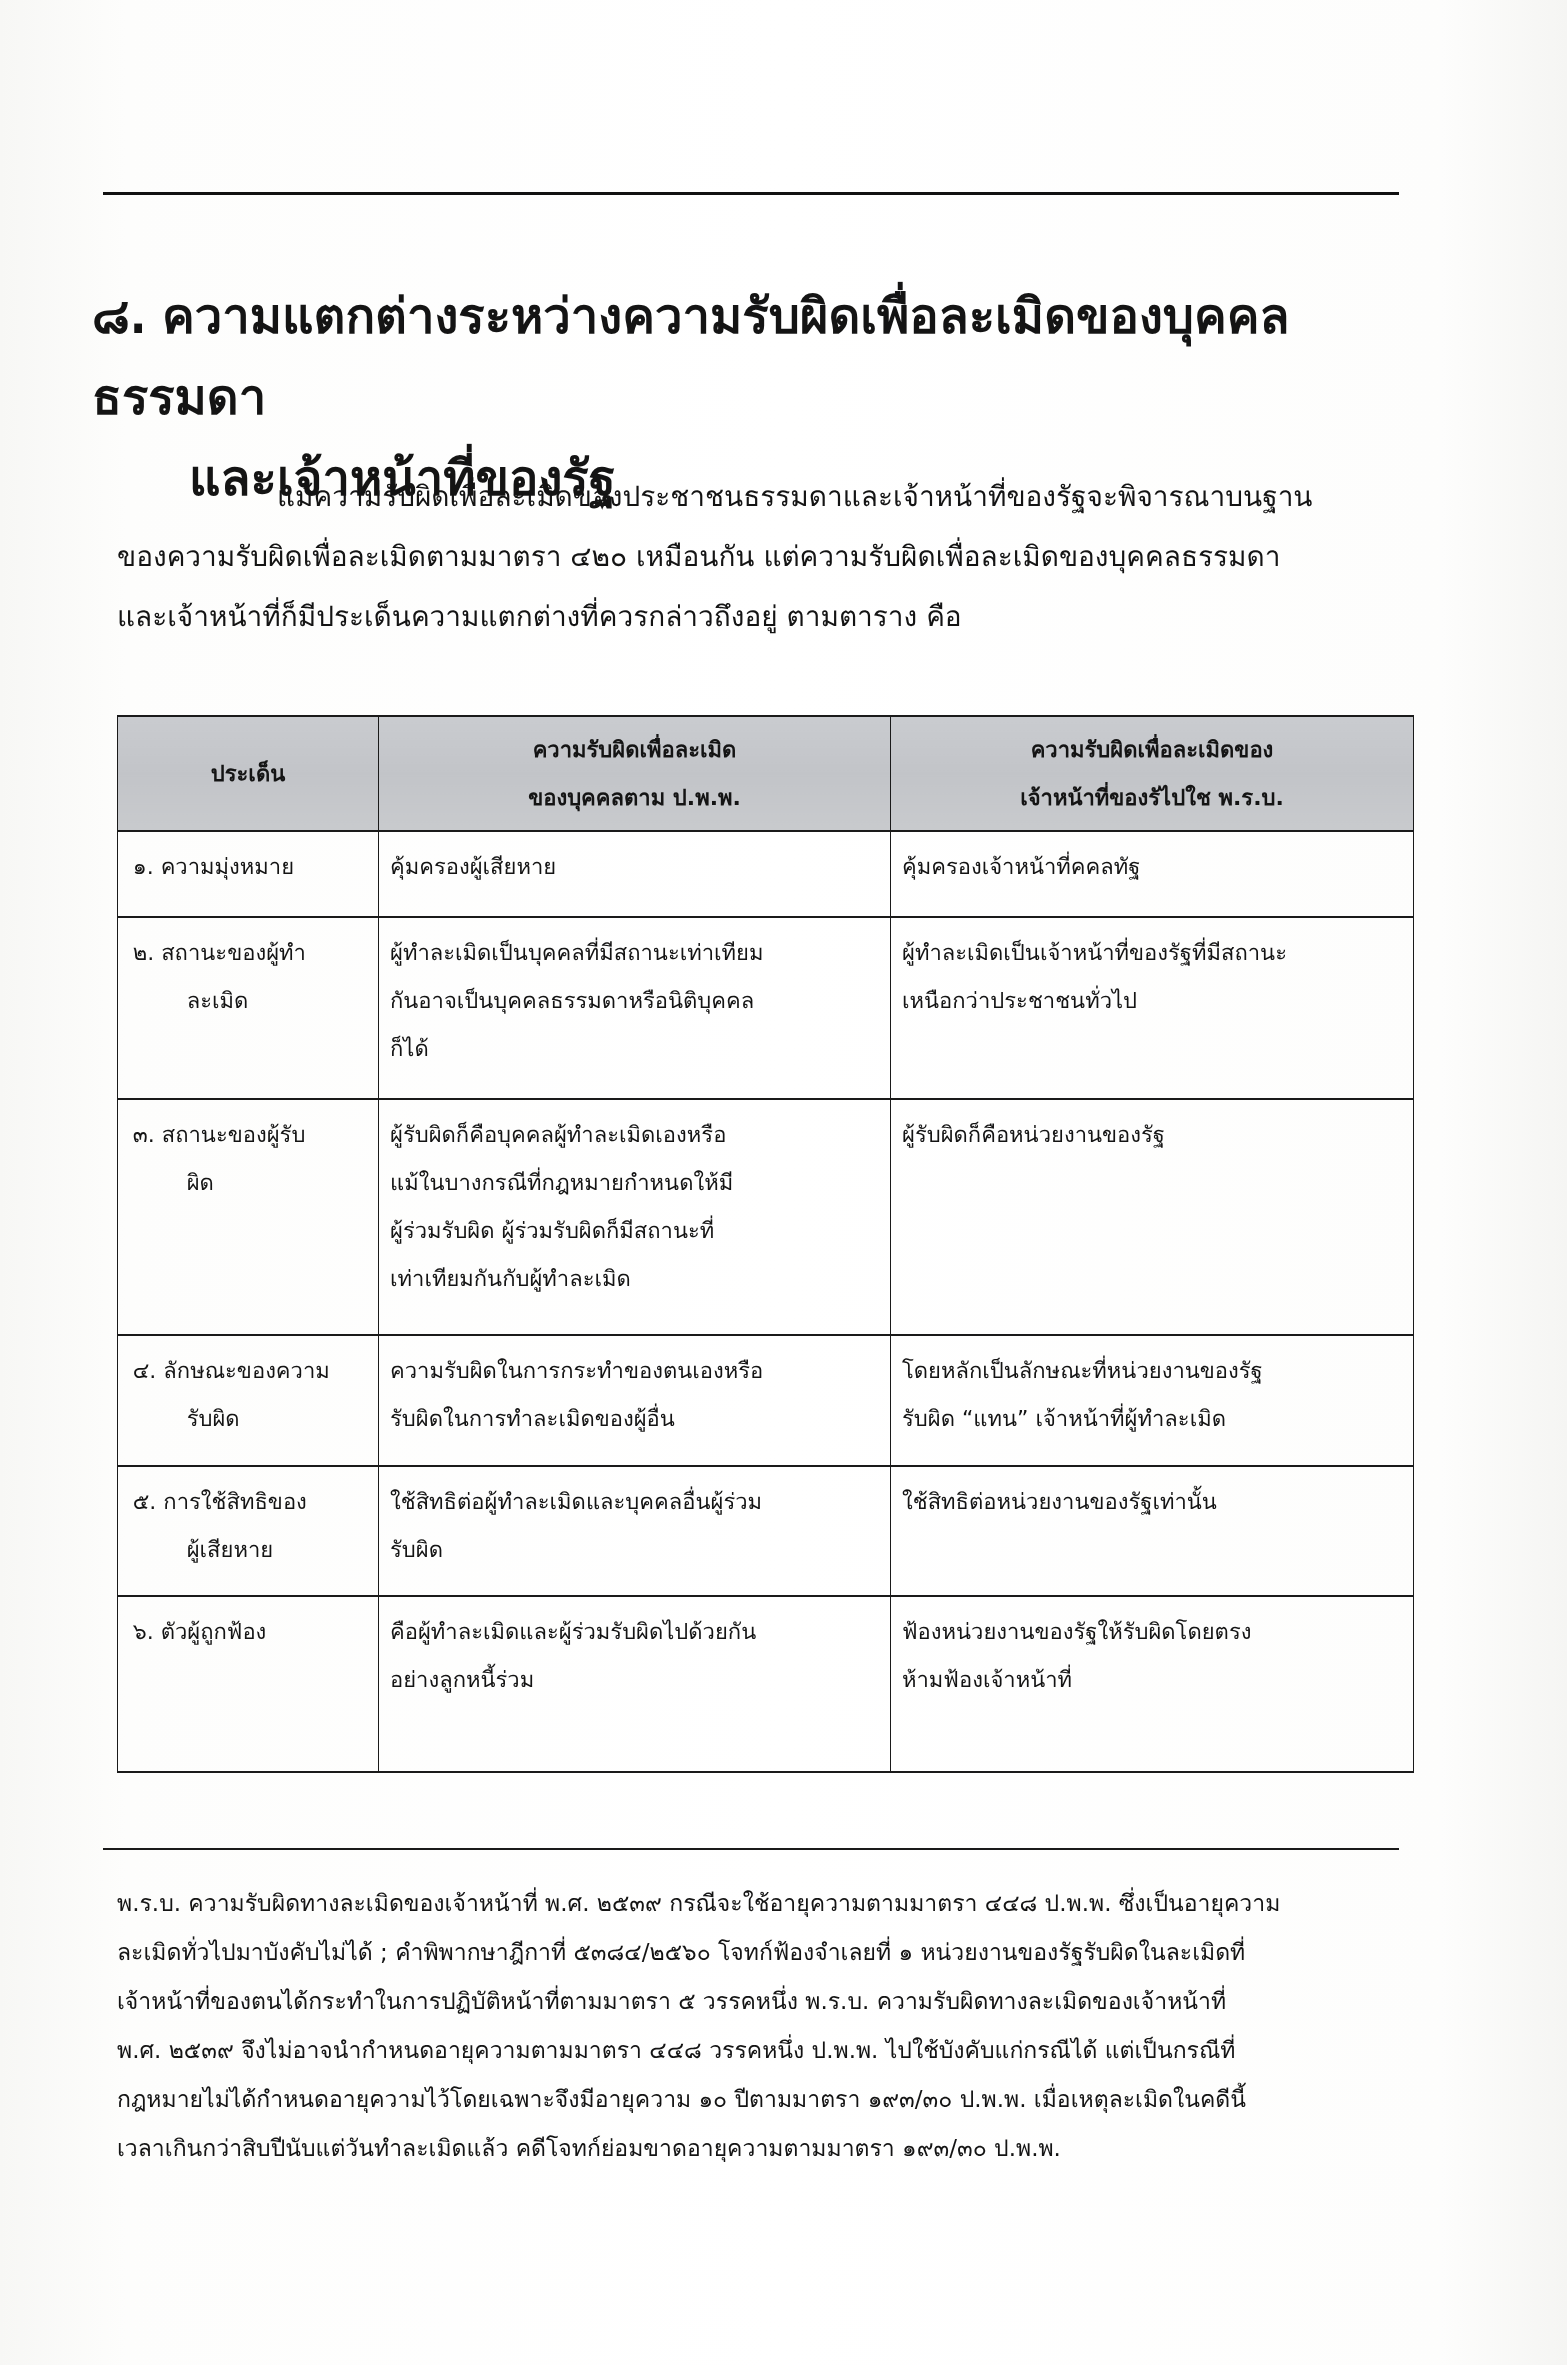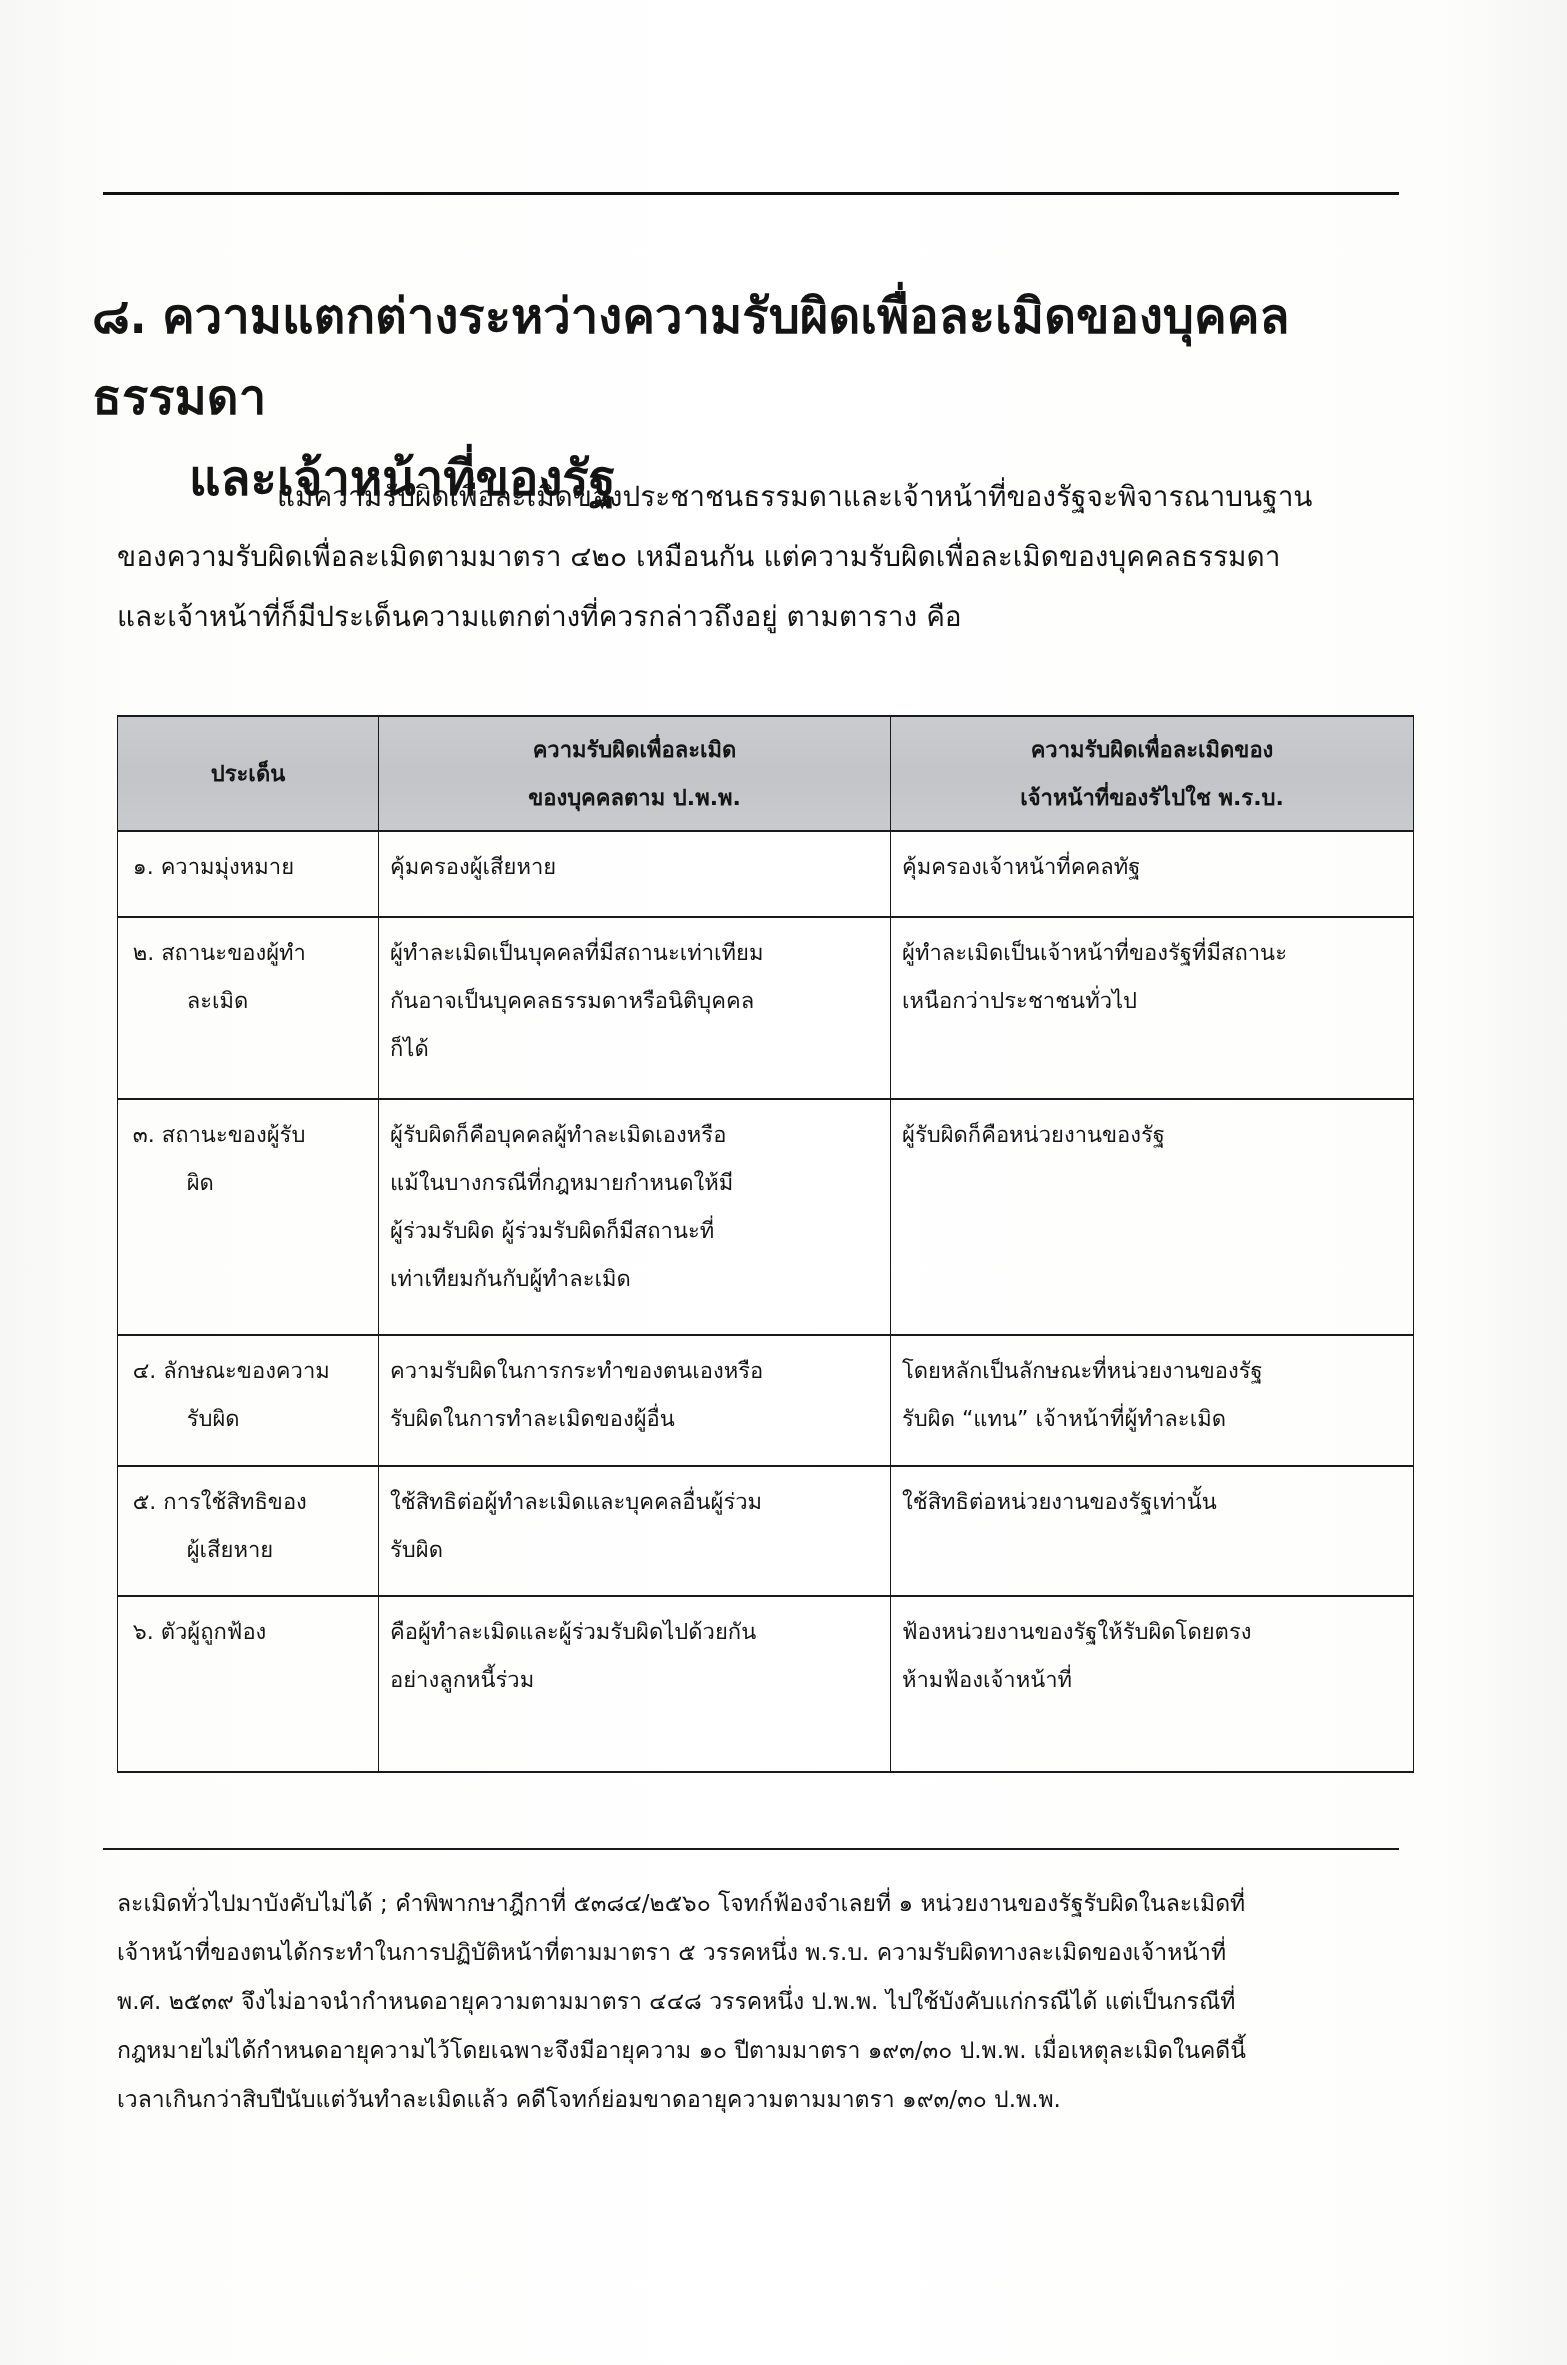--- a/index.html
+++ b/index.html
@@ -307,20 +307,21 @@
         <td>
           <span class="cell-line">ฟ้องหน่วยงานของรัฐให้รับผิดโดยตรง</span>
           <span class="cell-line">ห้ามฟ้องเจ้าหน้าที่</span>
         </td>
       </tr>
     </tbody>
   </table>
 
   <div class="footnote-rule"></div>
   <div class="footnote">
+    <span class="line">พ.ร.บ. ความรับผิดทางละเมิดของเจ้าหน้าที่  พ.ศ. ๒๕๓๙ กรณีจะใช้อายุความตามมาตรา ๔๔๘ ป.พ.พ. ซึ่งเป็นอายุความ</span>
     <span class="line">ละเมิดทั่วไปมาบังคับไม่ได้ ; คำพิพากษาฎีกาที่ ๕๓๘๔/๒๕๖๐  โจทก์ฟ้องจำเลยที่ ๑ หน่วยงานของรัฐรับผิดในละเมิดที่</span>
     <span class="line">เจ้าหน้าที่ของตนได้กระทำในการปฏิบัติหน้าที่ตามมาตรา ๕ วรรคหนึ่ง  พ.ร.บ. ความรับผิดทางละเมิดของเจ้าหน้าที่</span>
     <span class="line">พ.ศ. ๒๕๓๙ จึงไม่อาจนำกำหนดอายุความตามมาตรา ๔๔๘ วรรคหนึ่ง  ป.พ.พ. ไปใช้บังคับแก่กรณีได้  แต่เป็นกรณีที่</span>
     <span class="line">กฎหมายไม่ได้กำหนดอายุความไว้โดยเฉพาะจึงมีอายุความ ๑๐ ปีตามมาตรา ๑๙๓/๓๐  ป.พ.พ. เมื่อเหตุละเมิดในคดีนี้</span>
     <span class="line">เวลาเกินกว่าสิบปีนับแต่วันทำละเมิดแล้ว  คดีโจทก์ย่อมขาดอายุความตามมาตรา ๑๙๓/๓๐ ป.พ.พ.</span>
   </div>
 
 </div>
 
 

